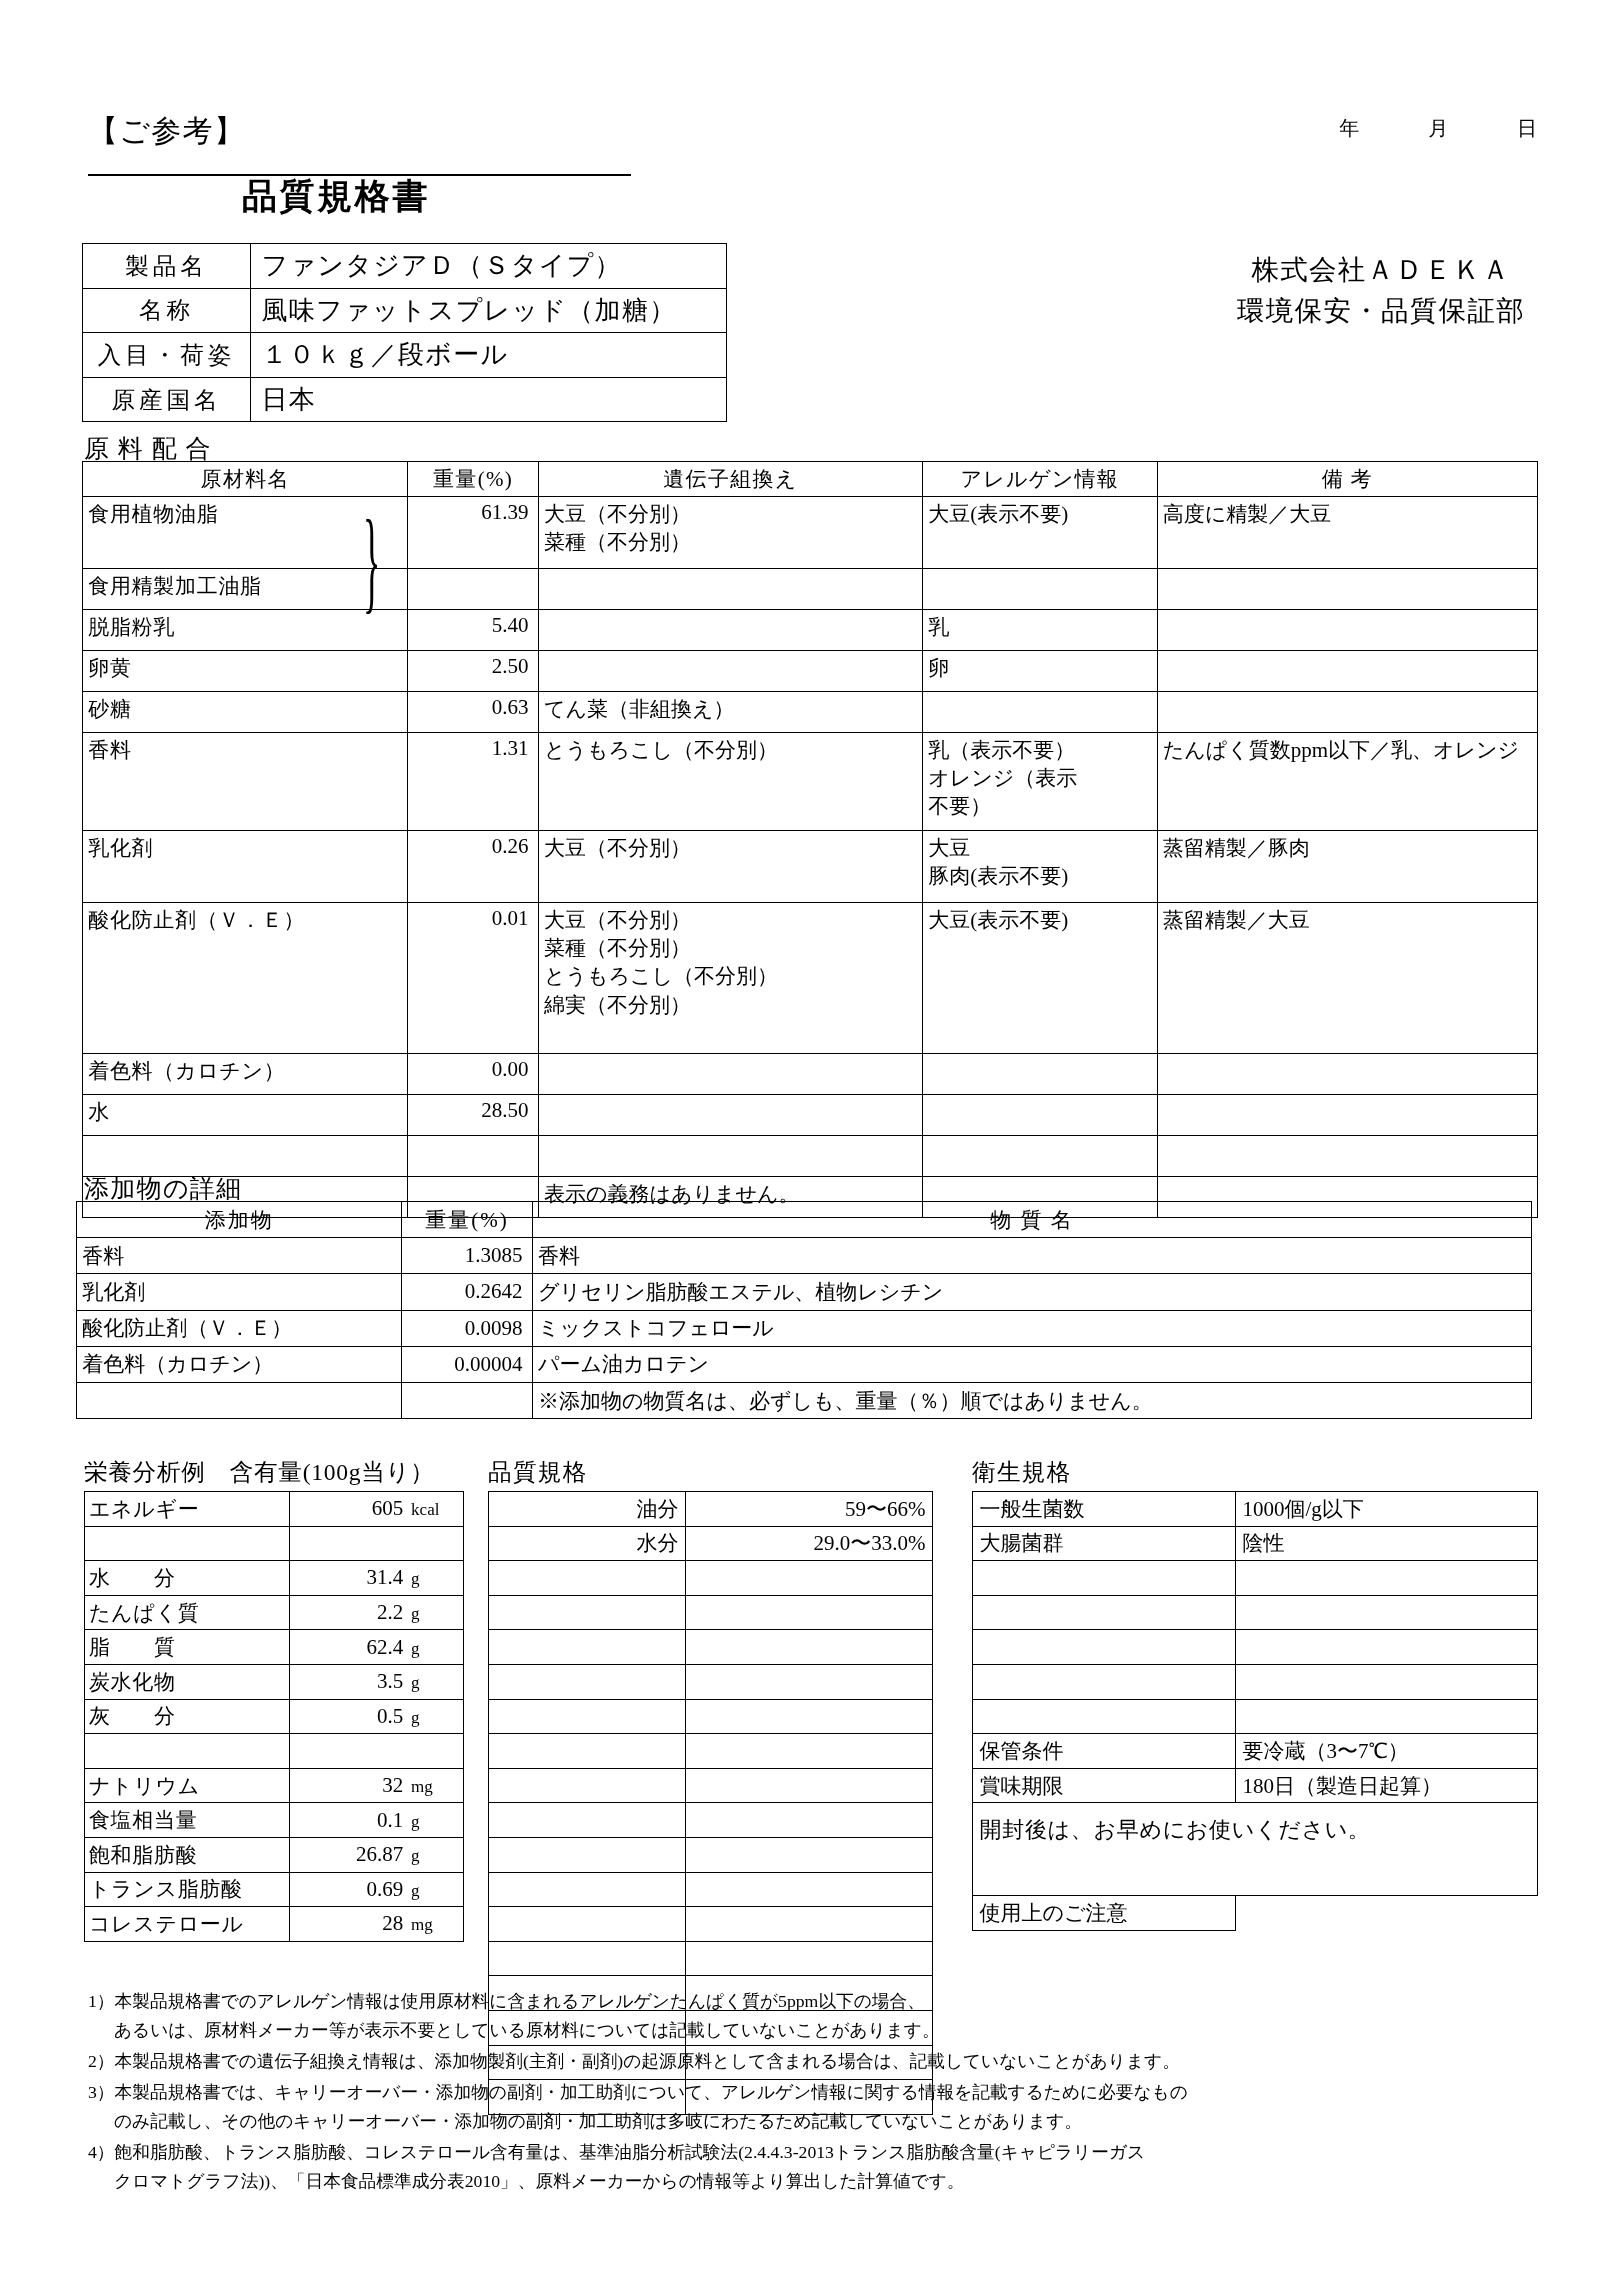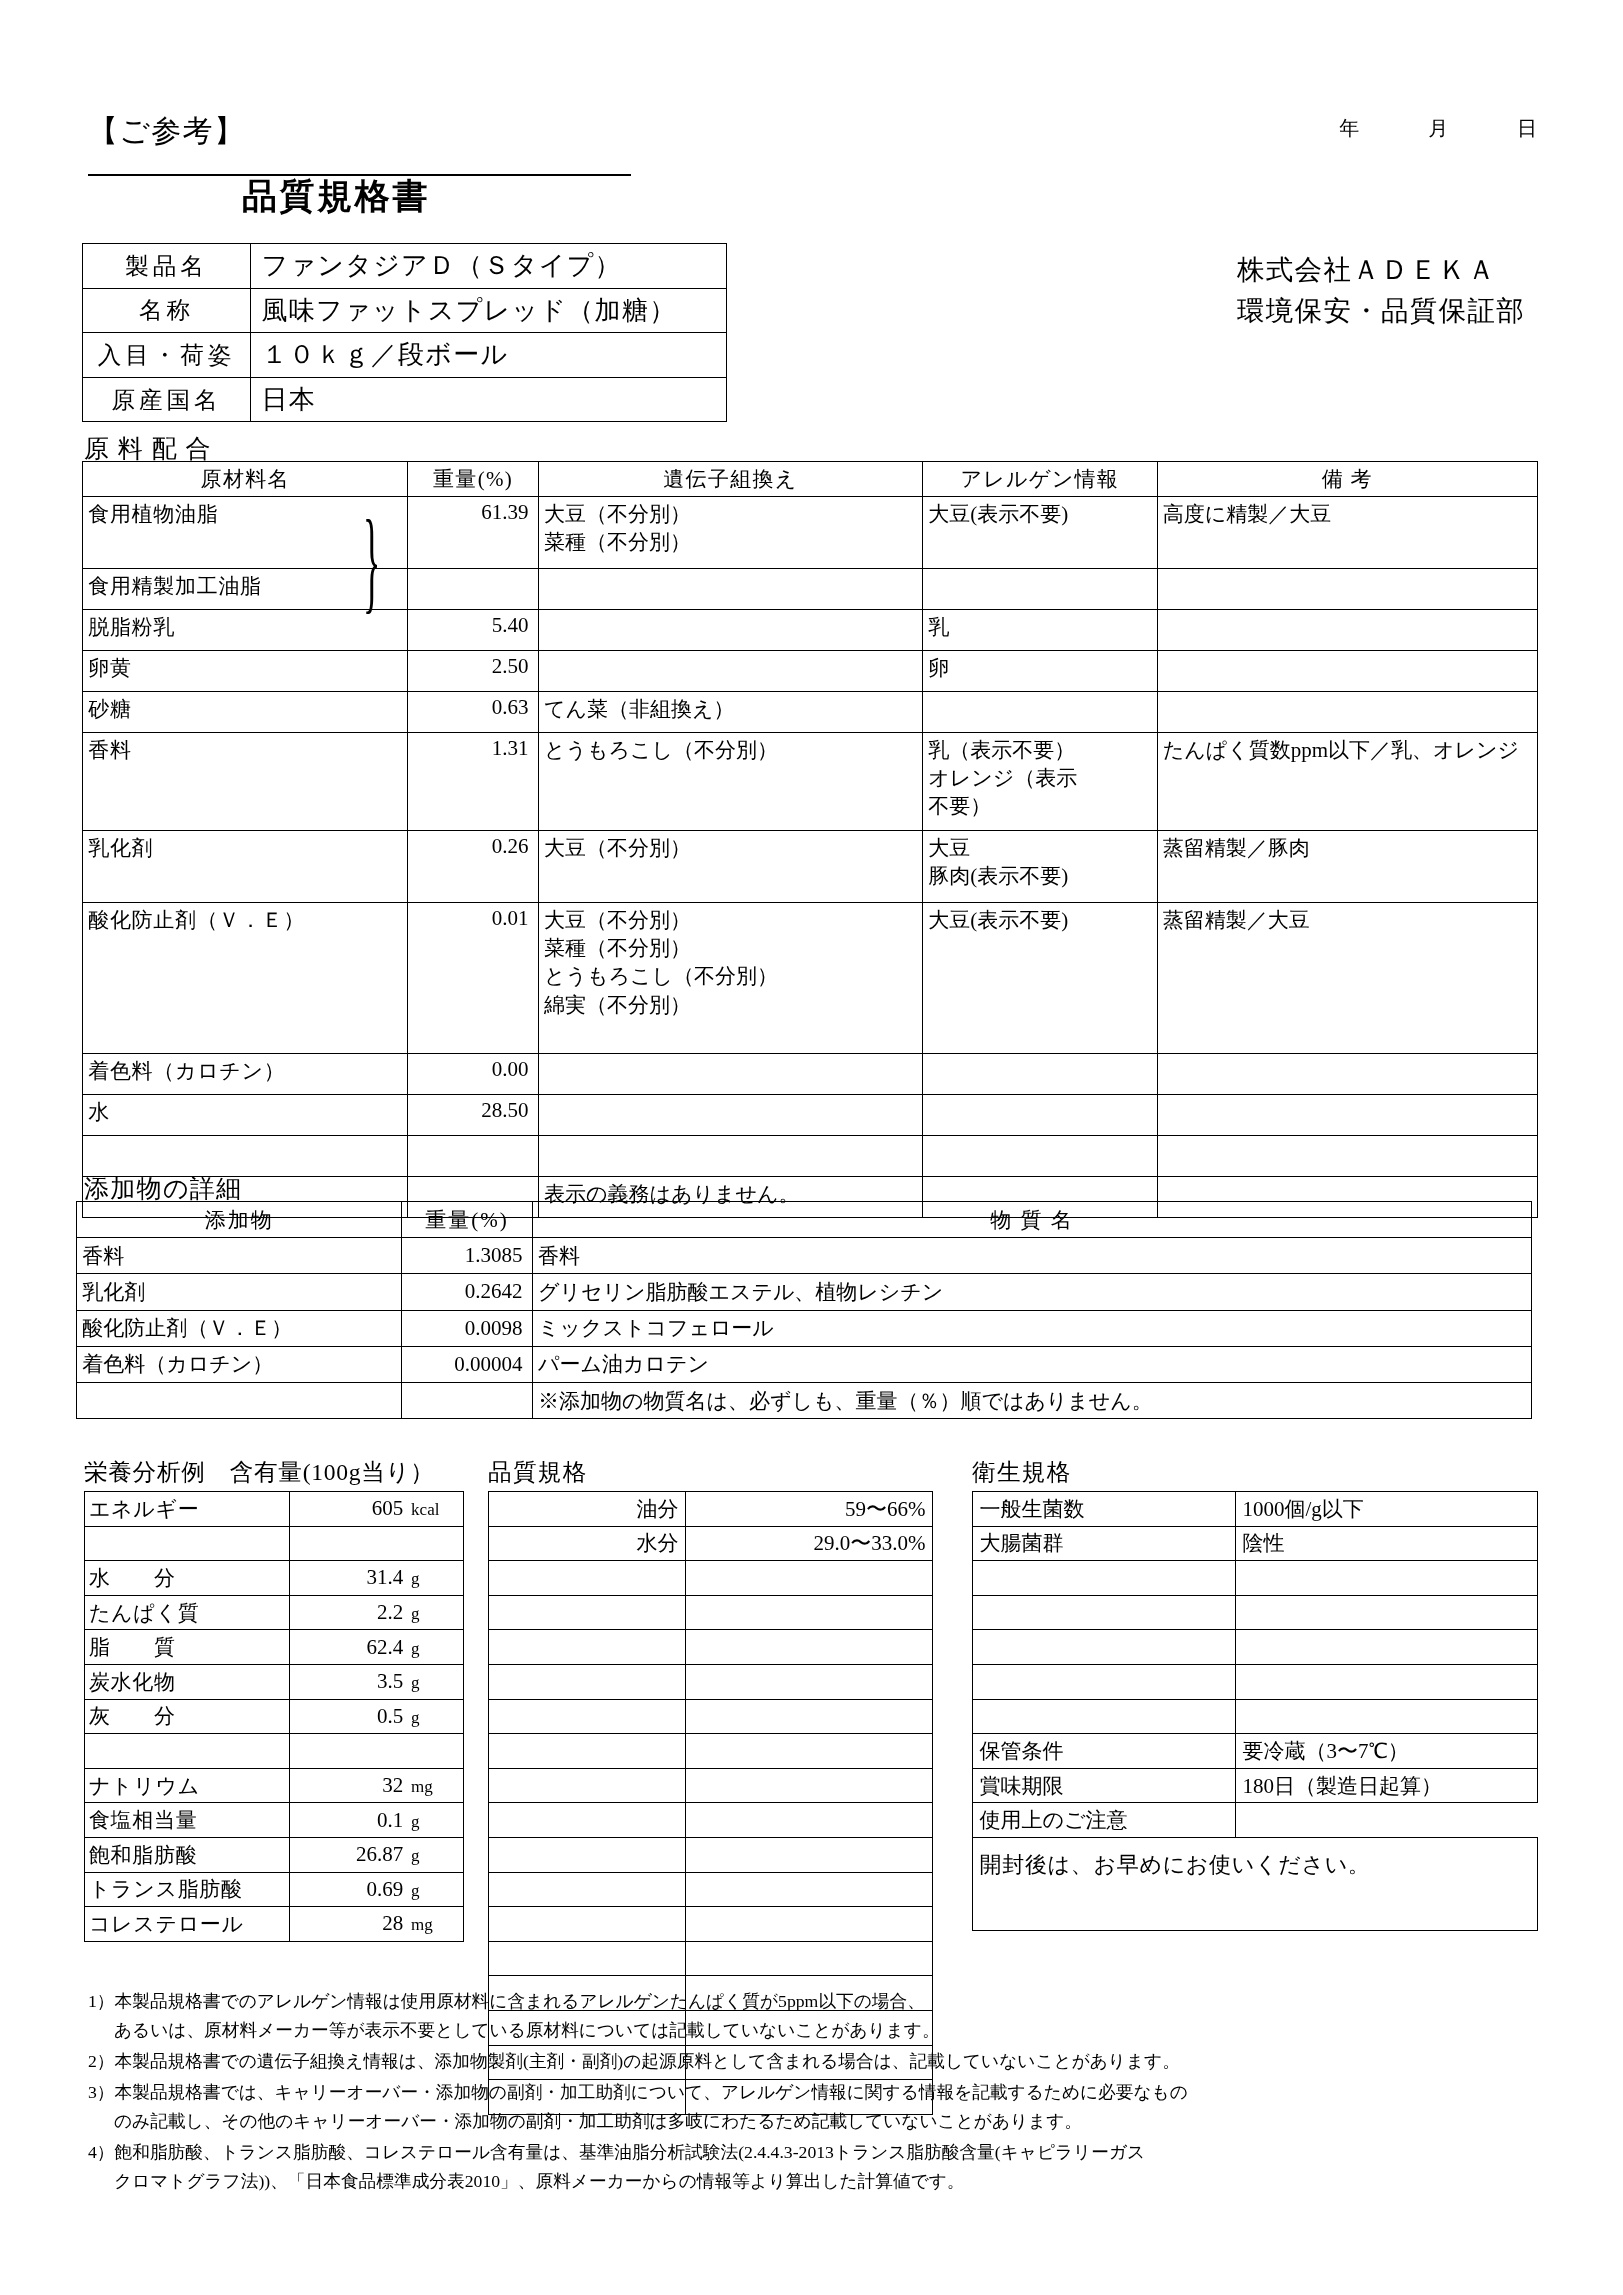--- a/index.html
+++ b/index.html
@@ -16,21 +16,21 @@
     border-bottom:2px solid #000; padding-bottom:22px;
     font-size:30px; letter-spacing:1.3px;
   }
   .date-line { position:absolute; right:82px; top:115px; font-size:20px; letter-spacing:3.9px; }
   .date-line span { display:inline-block; }
   .date-y { margin-right:65px; }
   .date-m { margin-right:65px; }
 
   .doc-title { position:absolute; left:242px; top:173px; font-size:35px; font-weight:bold; letter-spacing:2.6px; }
 
-  .company { position:absolute; right:98px; top:249px; text-align:left; font-size:27.5px; line-height:1.5; letter-spacing:1.3px; }
+  .company { position:absolute; right:98px; top:249px; text-align:center; font-size:27.5px; line-height:1.5; letter-spacing:1.3px; }
 
   
   table { border-collapse:collapse; }
   .prod-tbl { position:absolute; left:82px; top:243px;font-family:Liberation Serif, serif; }
   .prod-tbl td { border:1.3px solid #000; font-size:23.6px; height:41px; padding:1.3px 6.5px; }
   .prod-tbl td.lbl { width:154px; text-align:center; letter-spacing:3.9px; }
   .prod-tbl td.val { width:458px; font-size:26px; letter-spacing:1.3px; padding-left:10.5px; }
 
   
   .sec-head { position:absolute; font-size:25px; letter-spacing:1.3px; }
@@ -430,25 +430,25 @@
    </tr>
         <tr>
      <td class="h1">保管条件</td>
      <td>要冷蔵（3〜7℃）</td>
    </tr>
         <tr>
      <td class="h1">賞味期限</td>
      <td>180日（製造日起算）</td>
    </tr>
         <tr>
+   <td class="note" colspan="2">開封後は、お早めにお使いください。</td>
+        </tr>
+        <tr>
    <td class="h1">使用上のご注意</td>
    <td style="border:none"></td>
-        </tr>
-        <tr>
-   <td class="note" colspan="2">開封後は、お早めにお使いください。</td>
         </tr>
       </tbody>
     </table>
 
   <div class="notes">
     <div id="notes-body">
         <div class="n">1）本製品規格書でのアレルゲン情報は使用原材料に含まれるアレルゲンたんぱく質が5ppm以下の場合、<span class="ind">あるいは、原材料メーカー等が表示不要としている原材料については記載していないことがあります。</span></div>
         <div class="n">2）本製品規格書での遺伝子組換え情報は、添加物製剤(主剤・副剤)の起源原料として含まれる場合は、記載していないことがあります。</div>
         <div class="n">3）本製品規格書では、キャリーオーバー・添加物の副剤・加工助剤について、アレルゲン情報に関する情報を記載するために必要なもの<span class="ind">のみ記載し、その他のキャリーオーバー・添加物の副剤・加工助剤は多岐にわたるため記載していないことがあります。</span></div>
         <div class="n">4）飽和脂肪酸、トランス脂肪酸、コレステロール含有量は、基準油脂分析試験法(2.4.4.3-2013トランス脂肪酸含量(キャピラリーガス<span class="ind">クロマトグラフ法))、「日本食品標準成分表2010」、原料メーカーからの情報等より算出した計算値です。</span></div>

